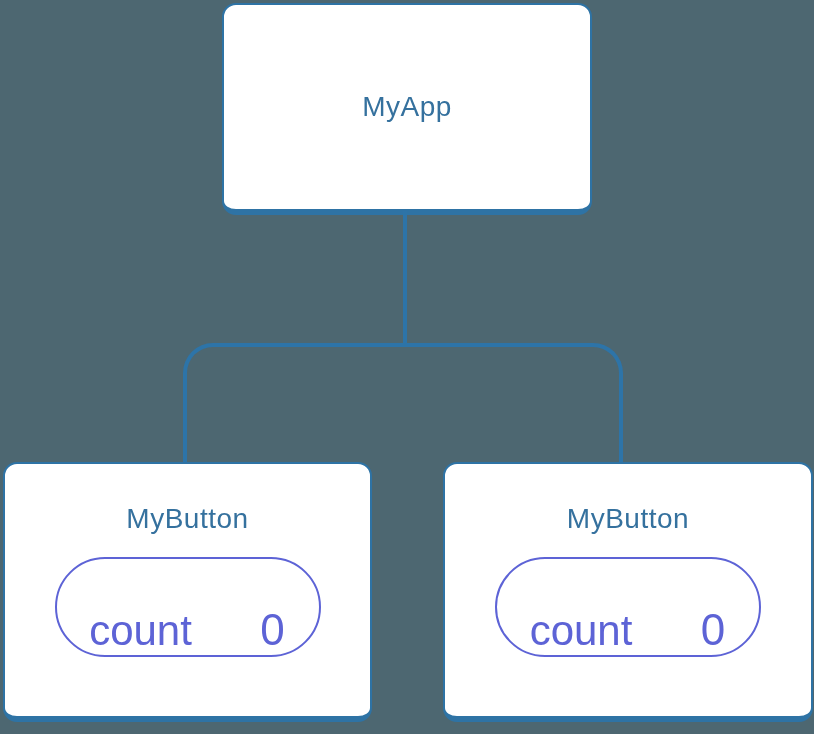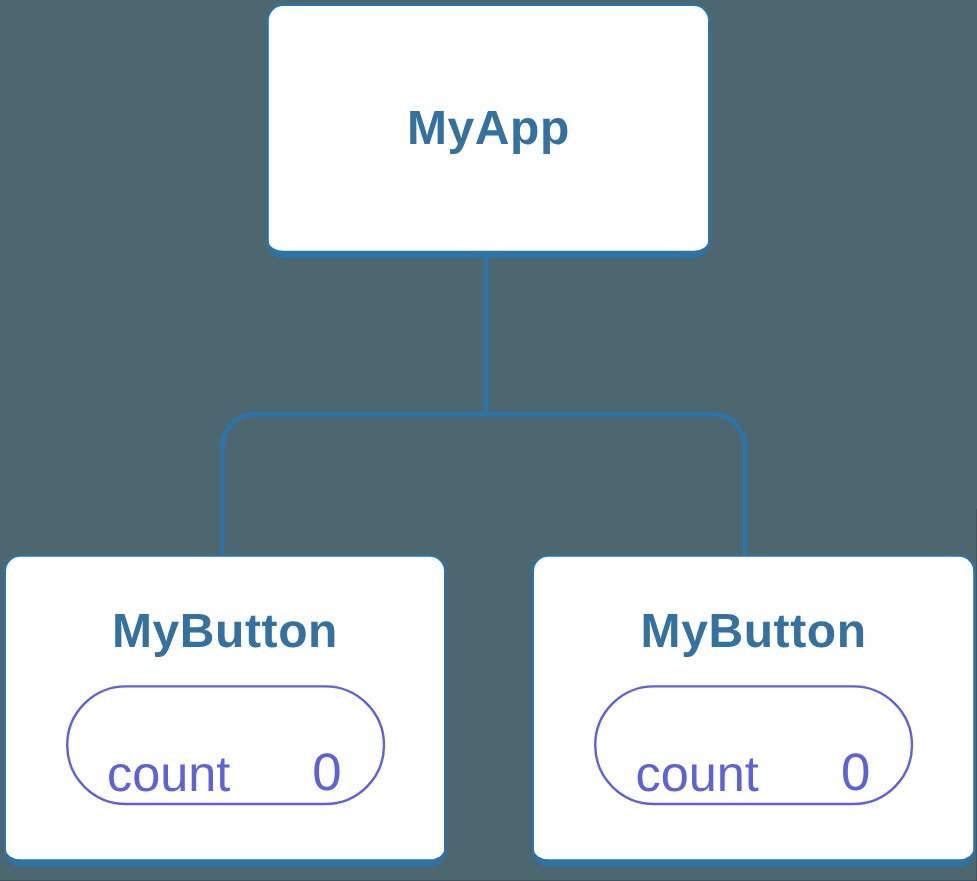--- a/index.html
+++ b/index.html
@@ -39,22 +39,22 @@
     height: 260px;
     display: flex;
     flex-direction: column;
     align-items: center;
     padding-top: 38px;
   }
   .node-child-left  { left: 3px;   width: 369px; }
   .node-child-right { left: 443px; width: 370px; }
 
   .node-title {
-    font-size: 40px;
-    font-weight: 700;
+    font-size: 28px;
+    font-weight: 400;
     letter-spacing: 0.5px;
     color: var(--node-title, #35719e);
     line-height: 1.2;
     white-space: nowrap;
   }
 
   
   .stem {
     position: absolute;
     left: 403px;

